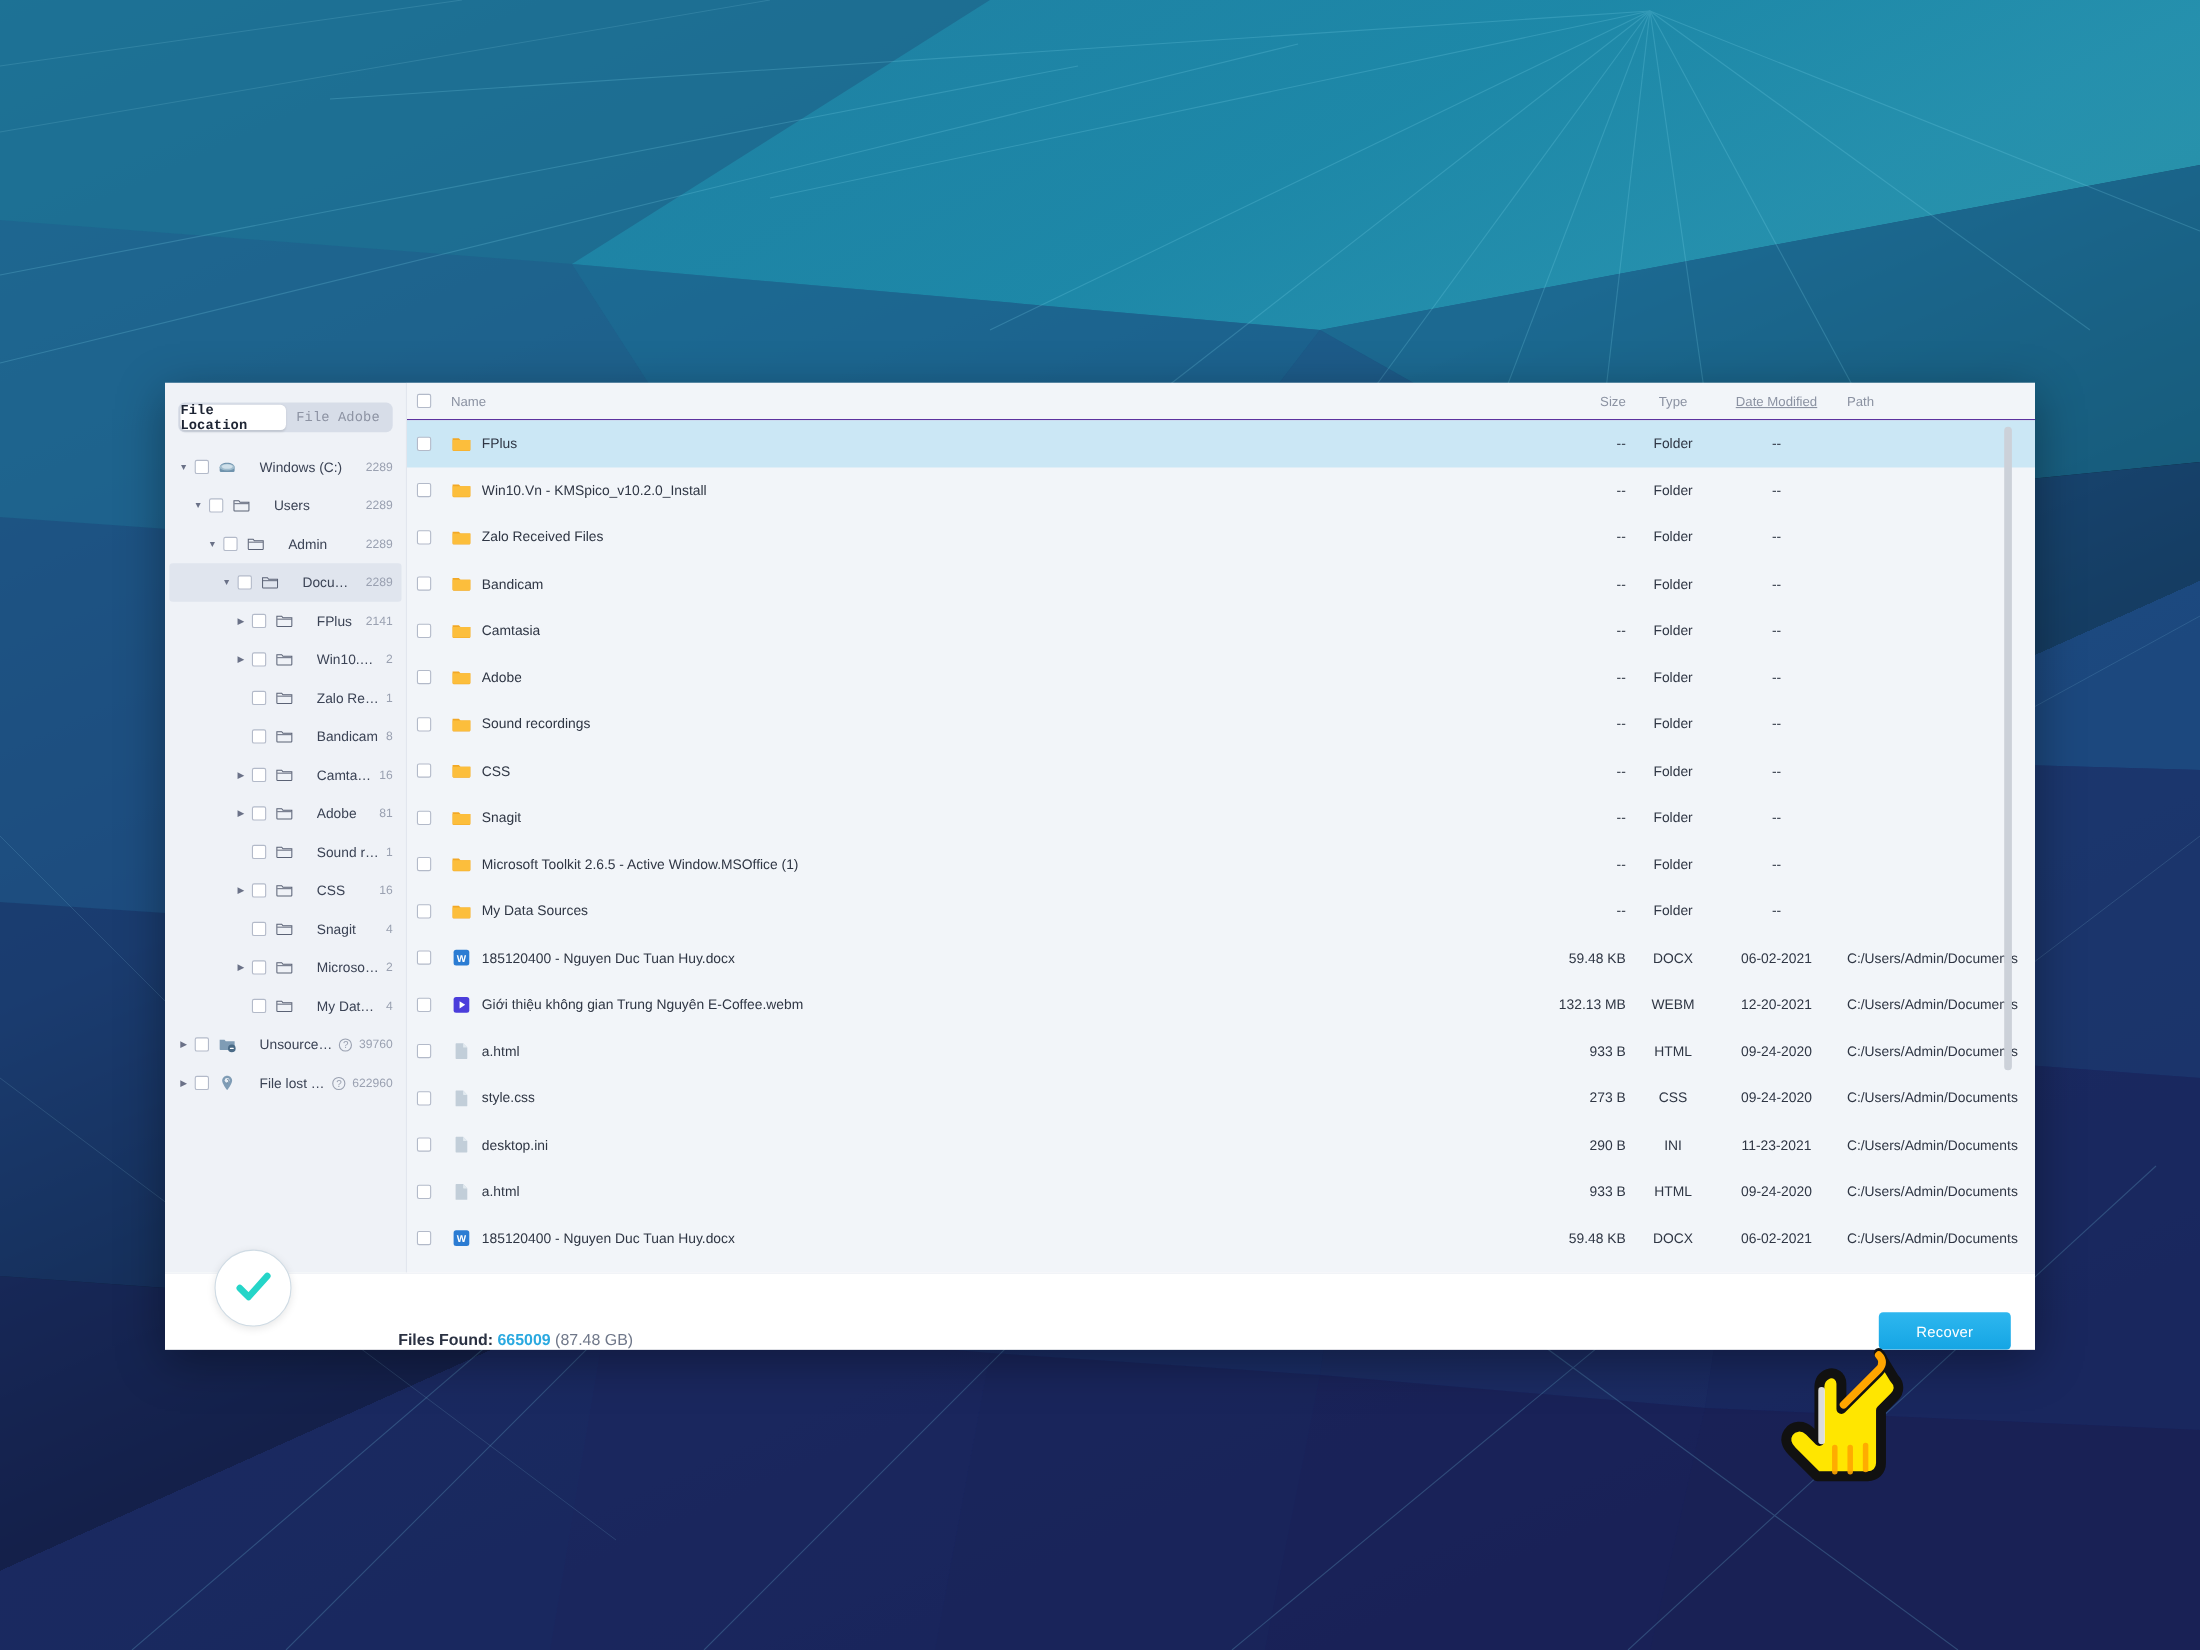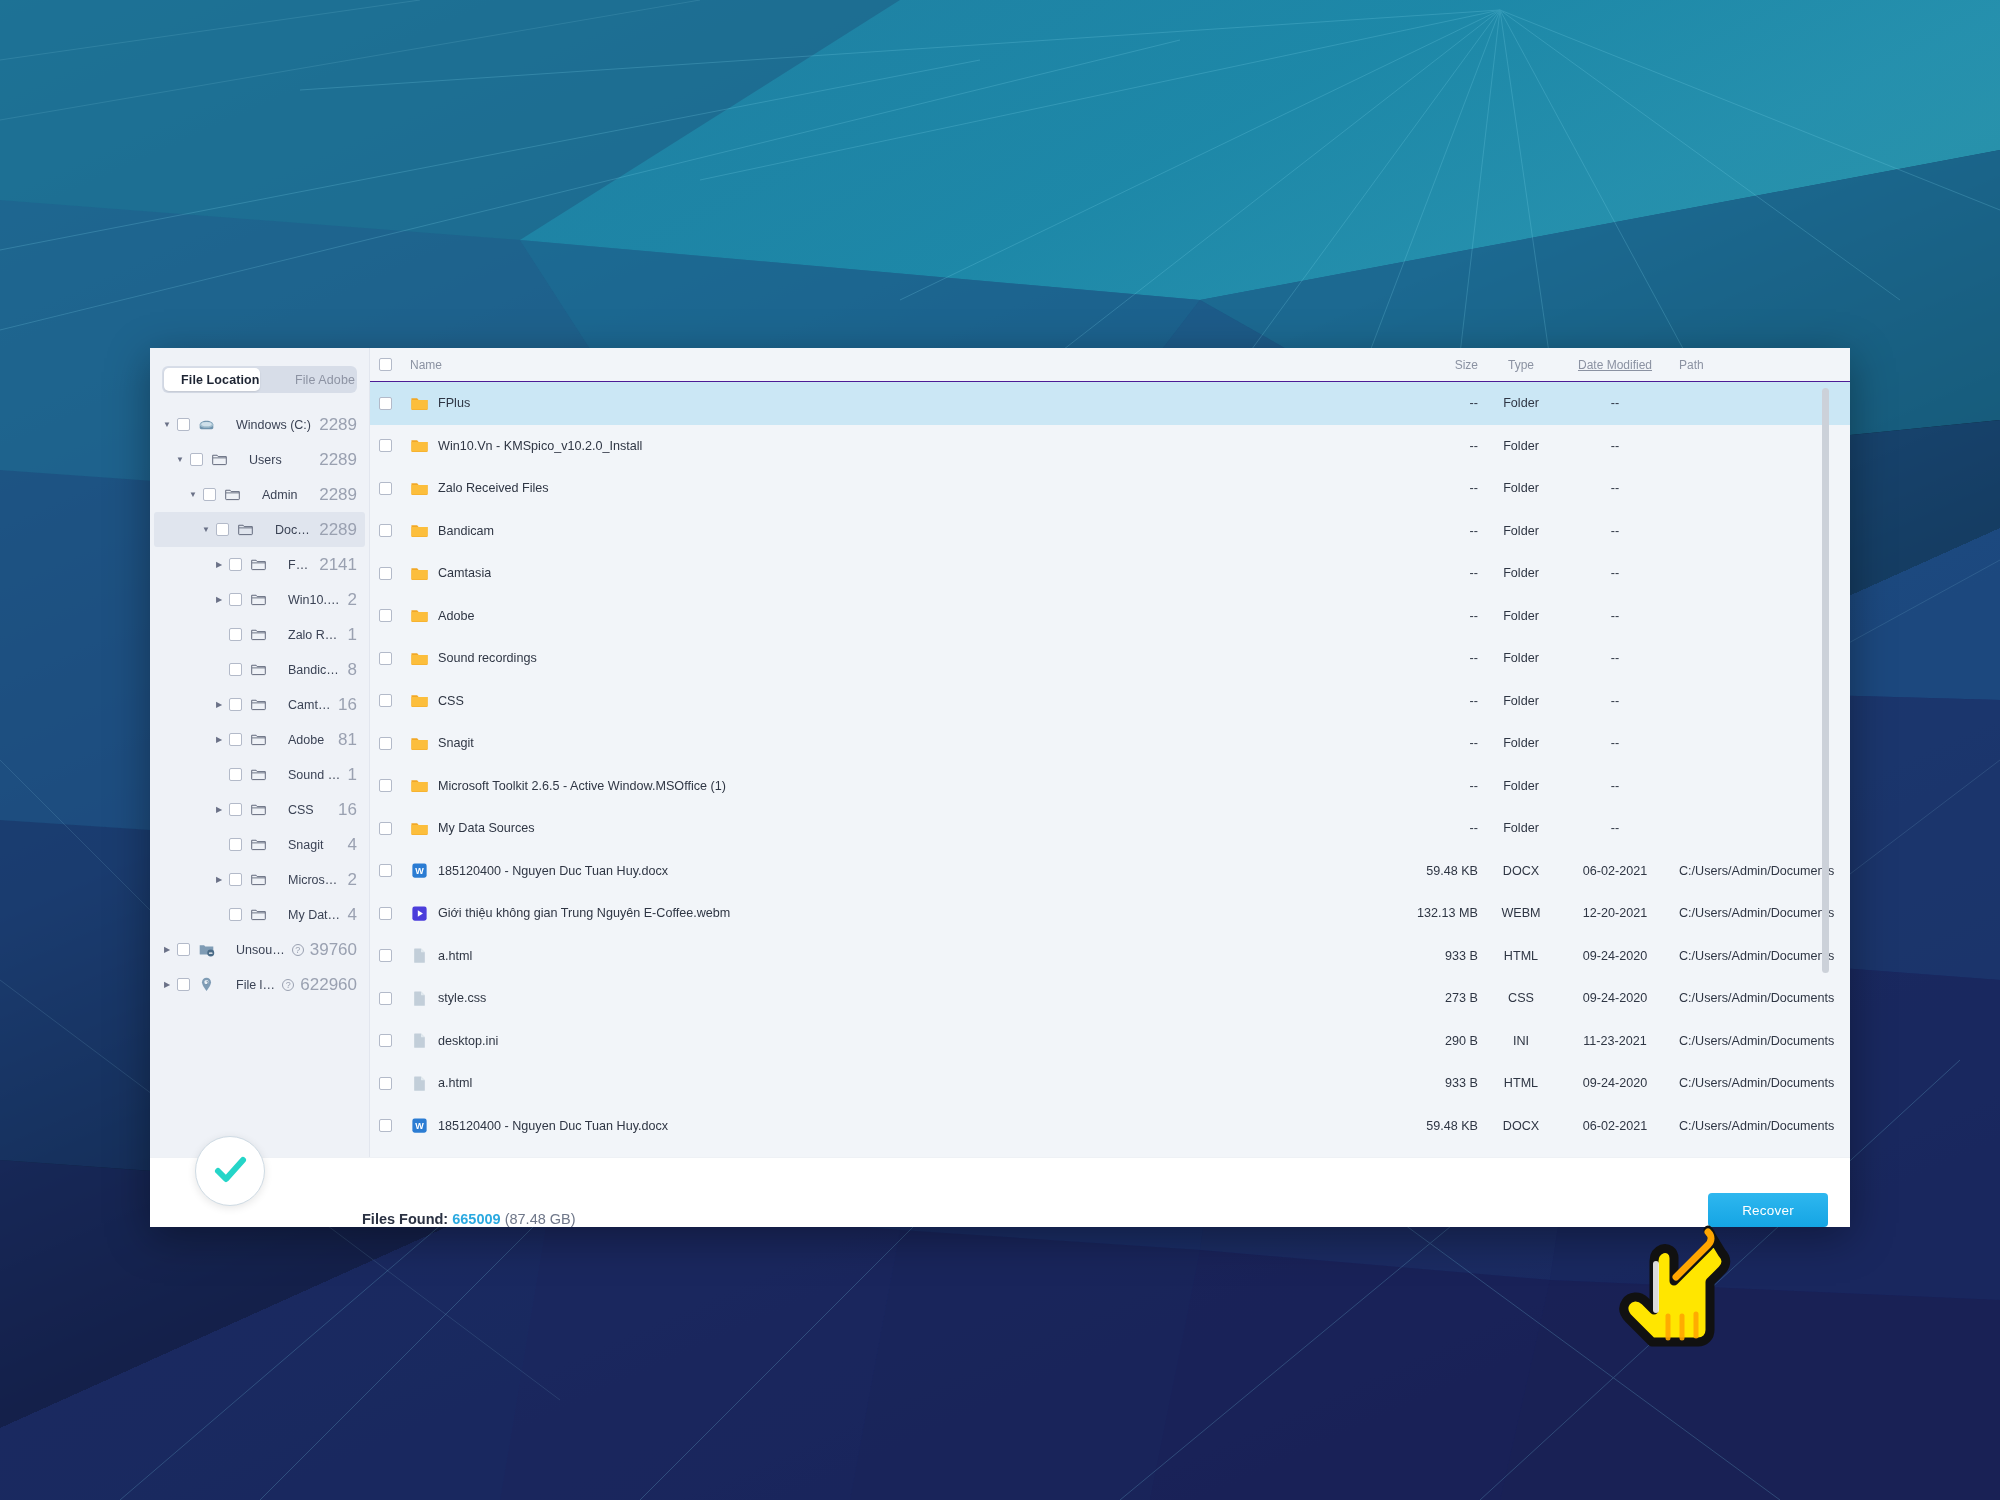--- a/index.html
+++ b/index.html
@@ -31,23 +31,24 @@
     width:220px; background:#eff2f7; flex:0 0 220px;
     padding:14px 0 0 0; position:relative;
     border-right:1px solid #e2e6ee;
   }
   .tab-switch {
     margin:4px 12px 14px 12px;
     background:#d7dde8; border-radius:6px;
     display:flex; height:27px; padding:2px;
   }
   .tab-switch .tab {
-    flex:1; display:flex; align-items:center; justify-content:flex-end;
+    flex:1; display:flex; align-items:center; justify-content:center;
     font-size:12.5px; color:#8d93a3; border-radius:5px; cursor:pointer;
     letter-spacing:.1px;
+    font-family:Liberation Mono, monospace;
   }
   .tab-switch .tab.active {
     background:#ffffff; color:#1d2433; font-weight:bold;
     box-shadow:0 1px 2px rgba(0,0,0,.1);
   }
 
   #tree { padding:0 4px 10px 4px; font-size:12.5px; }
   .tree-row {
     display:flex; align-items:center; height:35px;
     padding-right:8px; cursor:pointer; color:#3b4355;
@@ -59,21 +60,21 @@
     font-size:8px; color:#6a7187; line-height:1;
   }
   .tw.empty { visibility:hidden; }
   .cb {
     width:13px; height:13px; flex:0 0 13px;
     border:1px solid #b3bac9; background:#fff; border-radius:2px;
     margin:0 7px 0 3px;
   }
   .tree-ico { width:17px; flex:0 0 17px; margin-right:6px; display:flex; align-items:center; }
   .tree-label { flex:1; white-space:nowrap; overflow:hidden; text-overflow:ellipsis;margin-left:16px; }
-  .tree-count { color:#9aa1b1; font-size:17px; margin-left:6px; white-space:nowrap; }
+  .tree-count { color:#9aa1b1; font-size:11px; margin-left:6px; white-space:nowrap; }
   .qmark {
     display:inline-flex; width:12px; height:12px; border-radius:50%;
     border:1px solid #9aa1b1; color:#9aa1b1; font-size:9px;
     align-items:center; justify-content:center; margin-left:5px; flex:0 0 12px;
   }
 
   
   #filelist { flex:1; min-width:0; background:#f2f5f9; display:flex; flex-direction:column; }
   #list-header {
     display:flex; align-items:center; height:34px;

